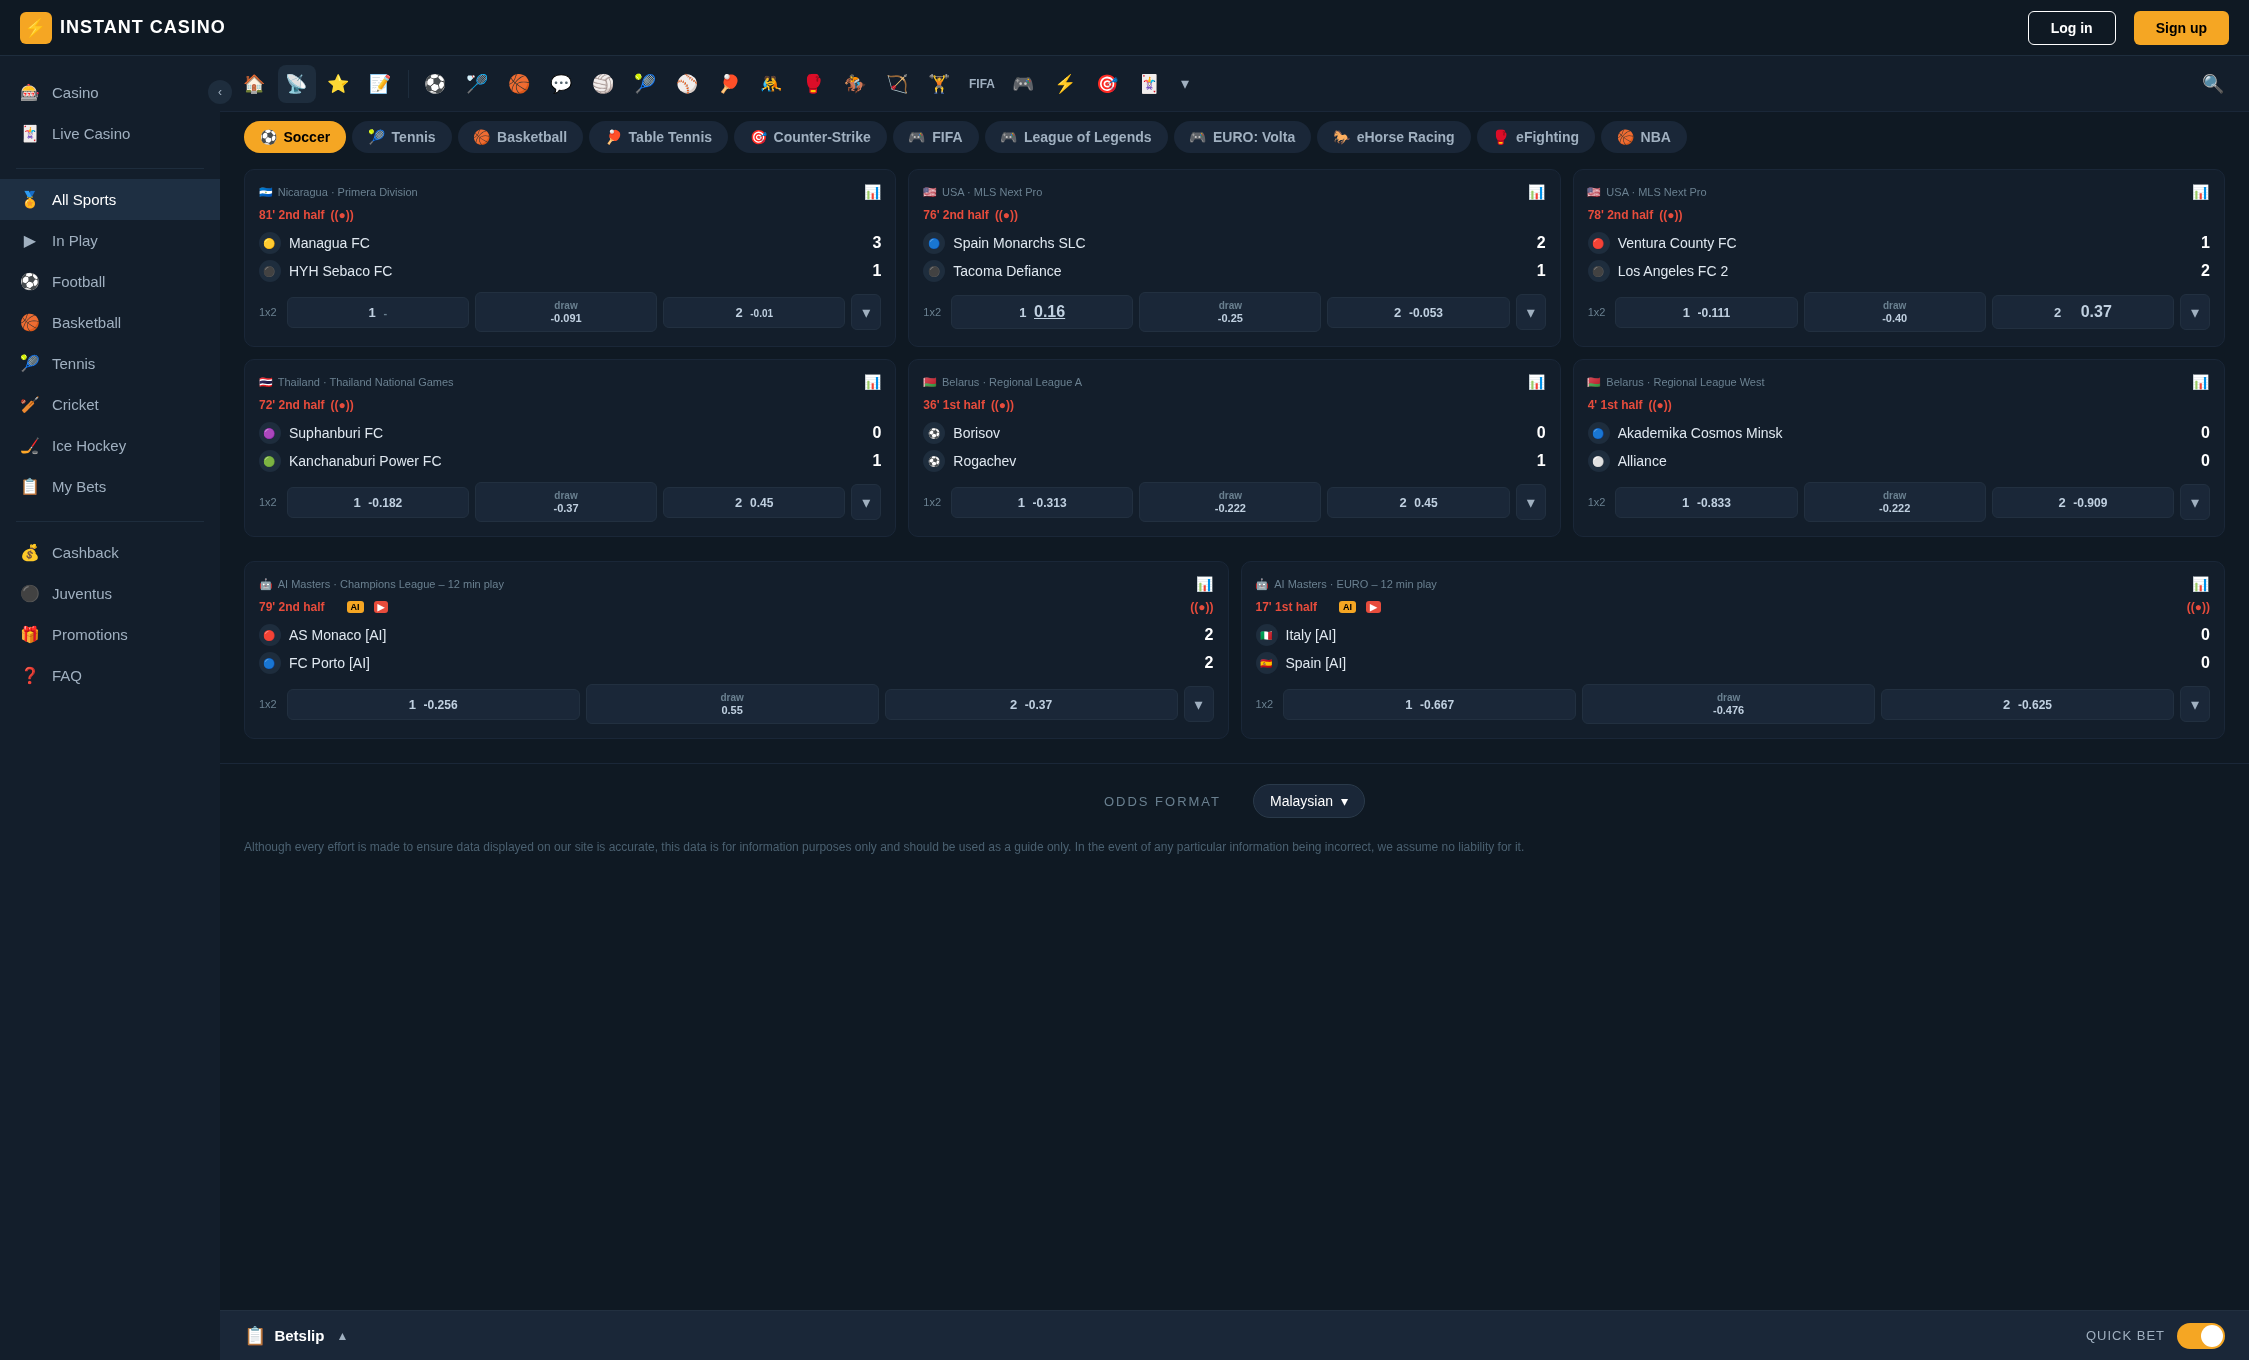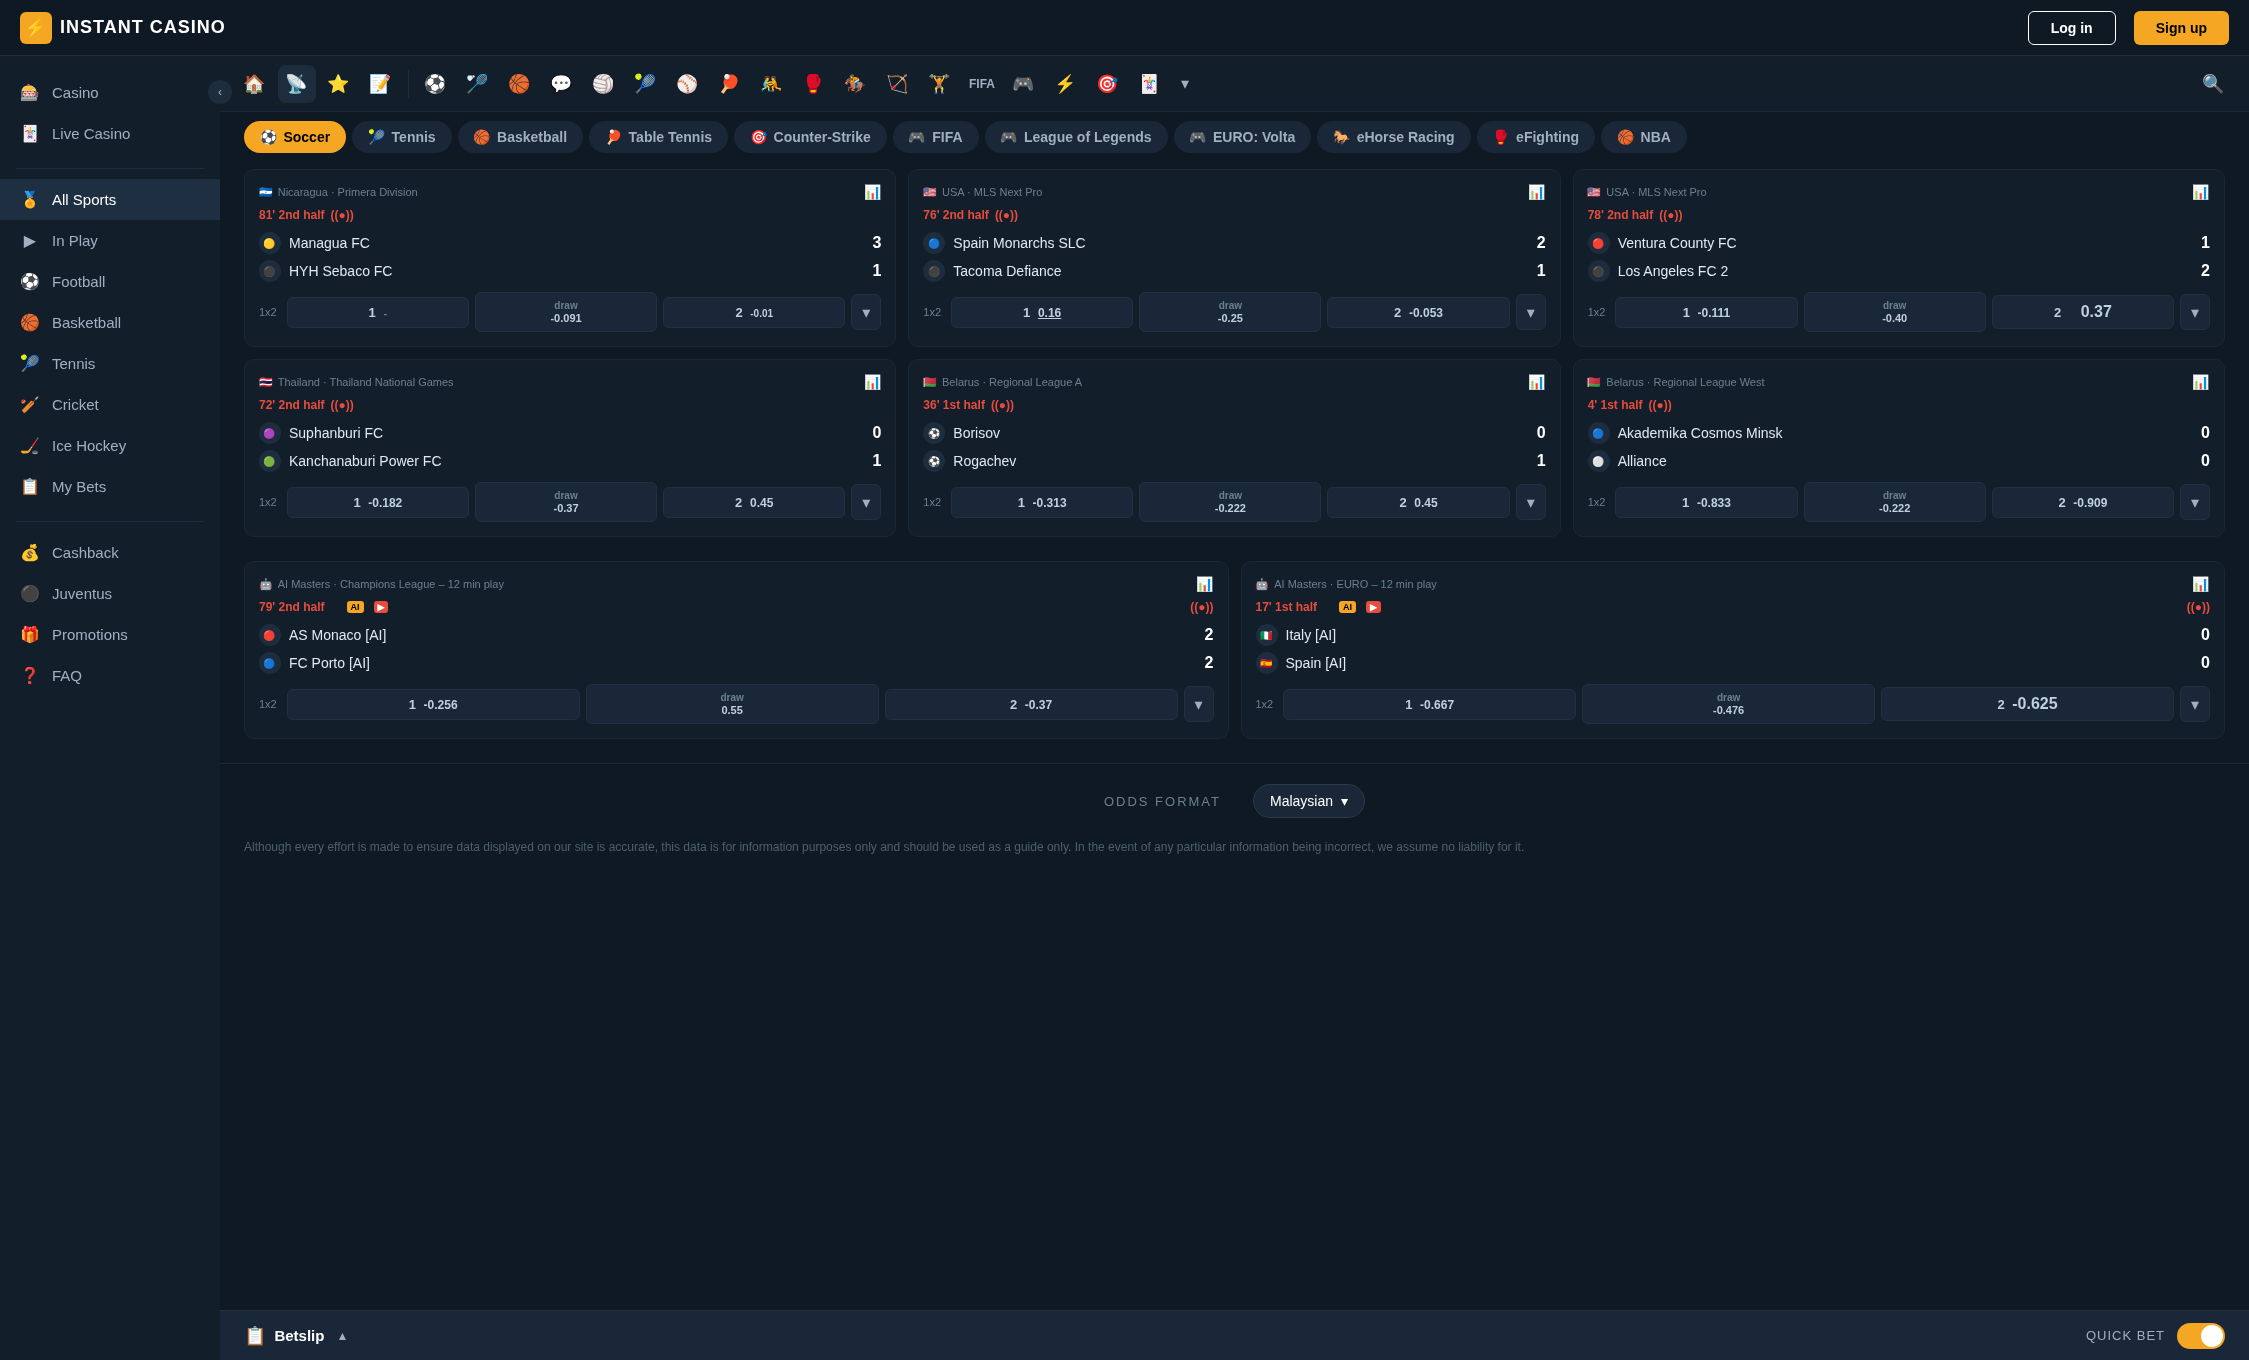--- a/index.html
+++ b/index.html
@@ -322,21 +322,21 @@
       </div>
       <div class="match-team">
         <div class="team-info">
           <div class="team-logo">⚫</div>
           <span class="team-name">Tacoma Defiance</span>
         </div>
         <span class="team-score">1</span>
       </div>
       <div class="match-odds">
         <span class="odds-label">1x2</span>
-        <button class="odds-btn">1 <span style="color:#c0d0e0;font-size:12px;margin-left:4px;text-decoration:underline;">0.16</span></button>
+        <button class="odds-btn">1 <span style="color:#c0d0e0;font-size:16px;margin-left:4px;text-decoration:underline;">0.16</span></button>
         <button class="odds-btn draw">
           <span class="draw-label">draw</span>
           <span>-0.25</span>
         </button>
         <button class="odds-btn">2 <span style="color:#c0d0e0;font-size:12px;margin-left:4px;">-0.053</span></button>
         <div class="odds-more">▾</div>
       </div>
     </div>
 
     <div class="match-card">
@@ -563,21 +563,21 @@
         </div>
         <span class="team-score">0</span>
       </div>
       <div class="match-odds">
         <span class="odds-label">1x2</span>
         <button class="odds-btn">1 <span style="color:#c0d0e0;font-size:12px;margin-left:4px;">-0.667</span></button>
         <button class="odds-btn draw">
           <span class="draw-label">draw</span>
           <span>-0.476</span>
         </button>
-        <button class="odds-btn">2 <span style="color:#c0d0e0;font-size:16px;margin-left:4px;">-0.625</span></button>
+        <button class="odds-btn">2 <span style="color:#c0d0e0;font-size:12px;margin-left:4px;">-0.625</span></button>
         <div class="odds-more">▾</div>
       </div>
     </div>
 
   </div>
 
   <div class="odds-format-bar">
     <span class="odds-format-label">ODDS FORMAT</span>
     <div class="odds-format-select">
       <span>Malaysian</span>

